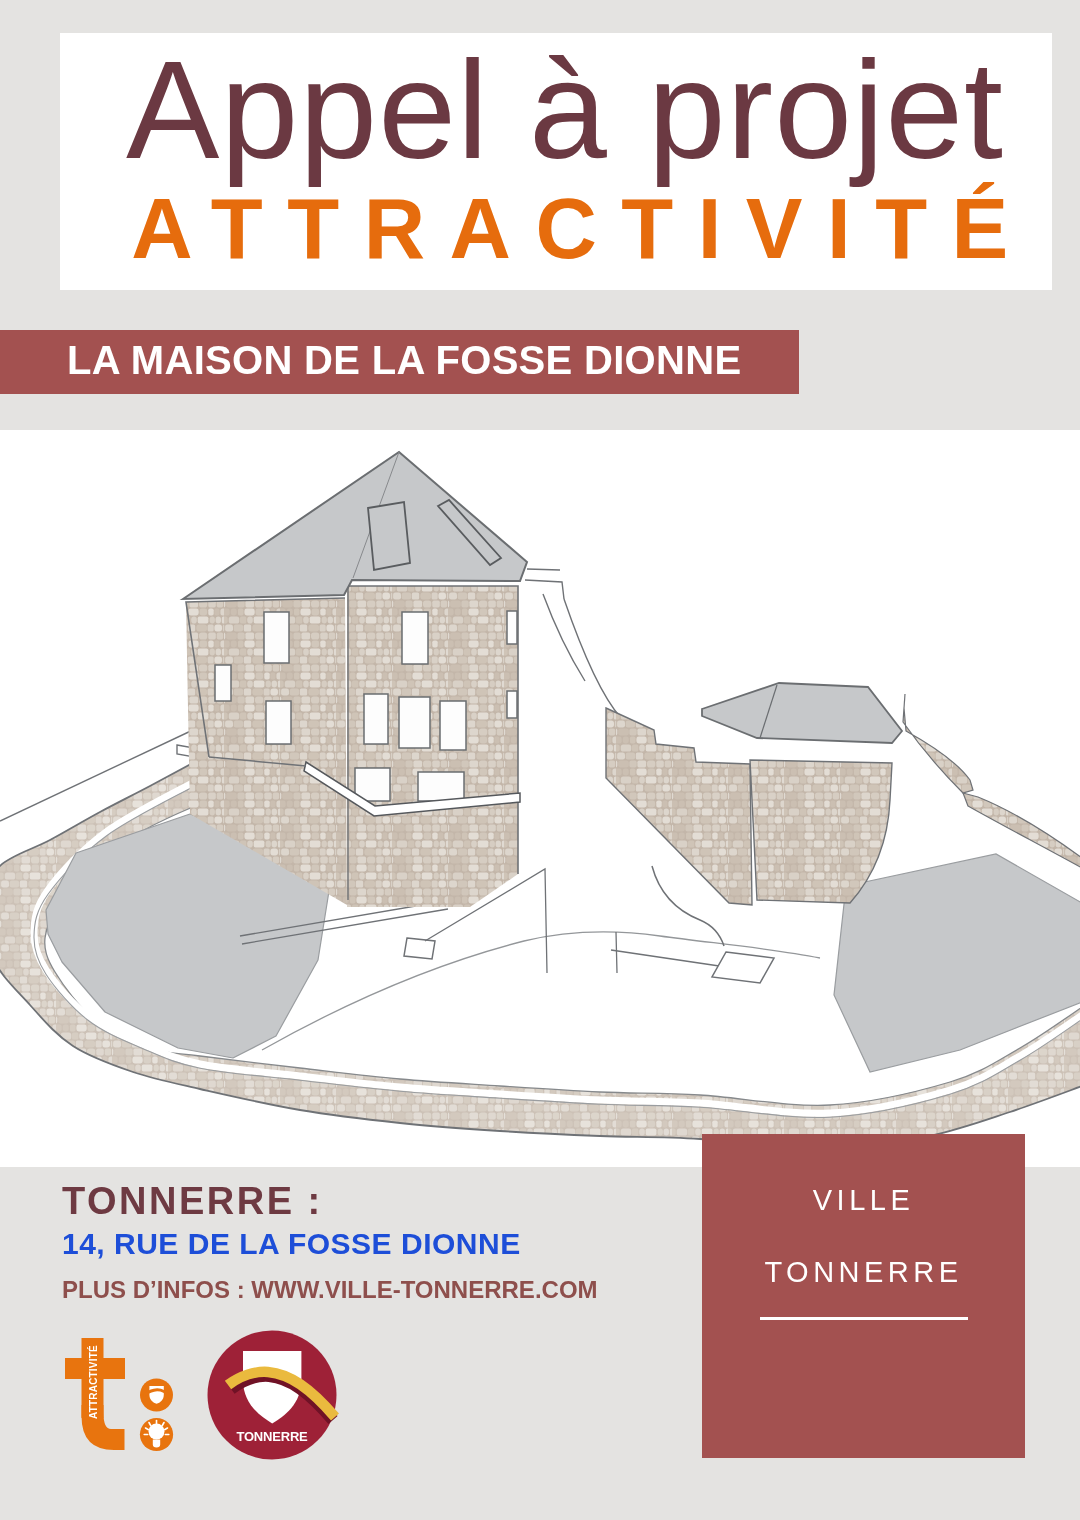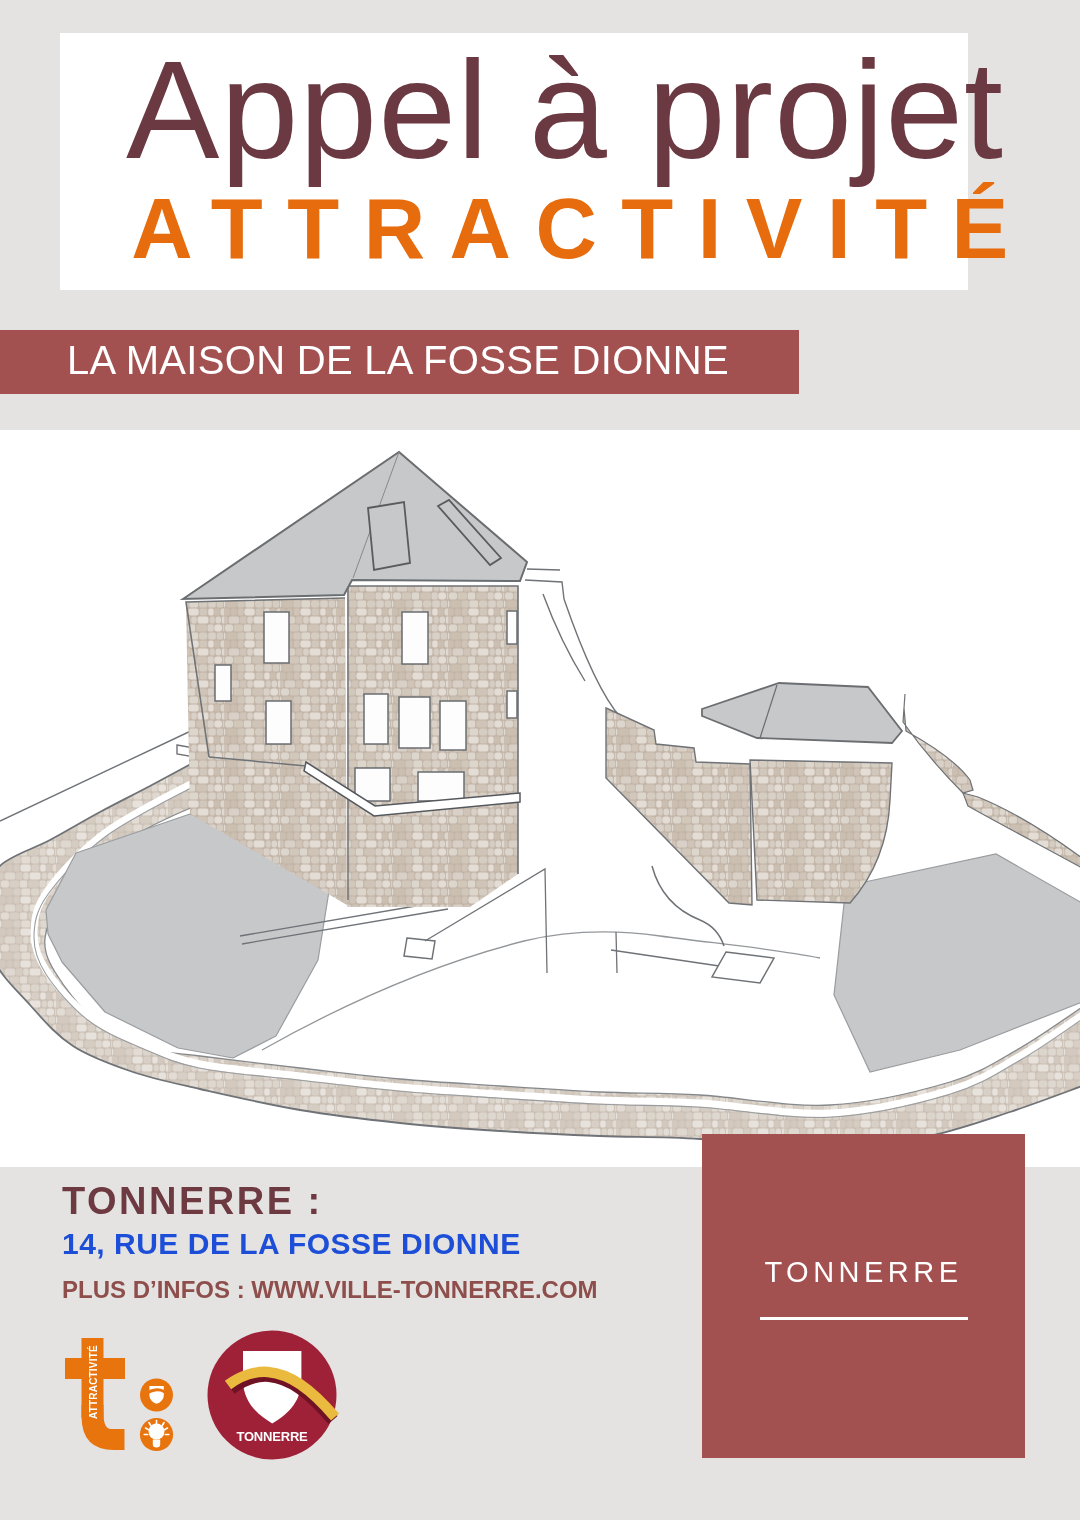--- a/index.html
+++ b/index.html
@@ -1,25 +1,25 @@
 <!DOCTYPE html>
 <html><head>
 <meta charset="utf-8">
 <style>
   html,body{margin:0;padding:0;}
   body{width:1080px;height:1520px;background:#e4e3e1;position:relative;overflow:hidden;
        font-family:"Liberation Sans", sans-serif;}
   .abs{position:absolute;}
-  #topbox{left:60px;top:33px;width:908px;height:257px;background:#ffffff;}
+  #topbox{left:60px;top:33px;width:992px;height:257px;background:#ffffff;}
   #title1{left:-5px;top:-4px;width:1020px;text-align:center;
           font-size:140px;color:#6b3942;letter-spacing:1px;}
   #title2{left:0;top:147px;width:1020px;text-align:center;
           font-size:85px;font-weight:bold;color:#e66c0d;letter-spacing:24.5px;text-indent:24px;}
   #band{left:0;top:330px;width:799px;height:64px;background:#a35150;}
-  #bandtext{left:67px;top:0;line-height:61px;font-size:40px;font-weight:normal;color:#ffffff;letter-spacing:0.3px;white-space:nowrap;}
+  #bandtext{left:67px;top:0;line-height:61px;font-size:40px;font-weight:bold;color:#ffffff;letter-spacing:0.3px;white-space:nowrap;}
   #sketch{left:0;top:430px;width:1080px;height:737px;background:#ffffff;}
   #adresse{left:62px;top:1182px;line-height:38px;font-size:38px;font-weight:bold;color:#6e3a42;letter-spacing:2.5px;}
   #rue{left:62px;top:1229px;line-height:30px;font-size:30px;font-weight:bold;color:#1d4ed8;letter-spacing:0.5px;}
   #infos{left:62px;top:1278px;line-height:24px;font-size:24px;font-weight:bold;color:#8e4f4c;letter-spacing:0px;}
   #box2023{left:702px;top:1134px;width:323px;height:324px;background:#a35150;color:#fff;}
   .villeline{width:323px;text-align:center;position:absolute;letter-spacing:4.5px;font-size:29px;line-height:29px;}
   #hr2023{position:absolute;left:58px;top:183px;width:208px;height:3px;background:#ffffff;}
   #y2023{position:absolute;left:0;top:209px;width:323px;text-align:center;
          font-size:78px;font-weight:bold;letter-spacing:8px;line-height:78px;}
 </style>
@@ -154,15 +154,16 @@
 <circle cx="272" cy="1395" r="64.5" fill="#9e2137"></circle>
 <path d="M243,1351 h58.4 v29 c0,24 -17,36 -29.2,43.6 c-12.2,-7.6 -29.2,-19.6 -29.2,-43.6 z" fill="#ffffff"></path>
 <path d="M231,1389 C243,1380 256,1375 269,1376 C290,1378 309,1392 333,1420" stroke="#701226" stroke-width="12" fill="none"></path>
 <path d="M228,1385 C240,1376 255,1371 268,1372 C290,1374 310,1388 335,1417" stroke="#eaba3e" stroke-width="10.5" fill="none"></path>
 <text x="272" y="1440.5" text-anchor="middle" font-family="Liberation Sans" font-size="13" font-weight="bold" fill="#ffffff" letter-spacing="-0.2">TONNERRE</text>
 </g>
 </svg>
 </div>
 
 <div class="abs" id="box2023">
+  <div class="villeline" style="top:52px;">VILLE</div>
   <div class="villeline" style="top:124px;">TONNERRE</div>
   <div id="hr2023"></div>
 </div>
 
 </body></html>

